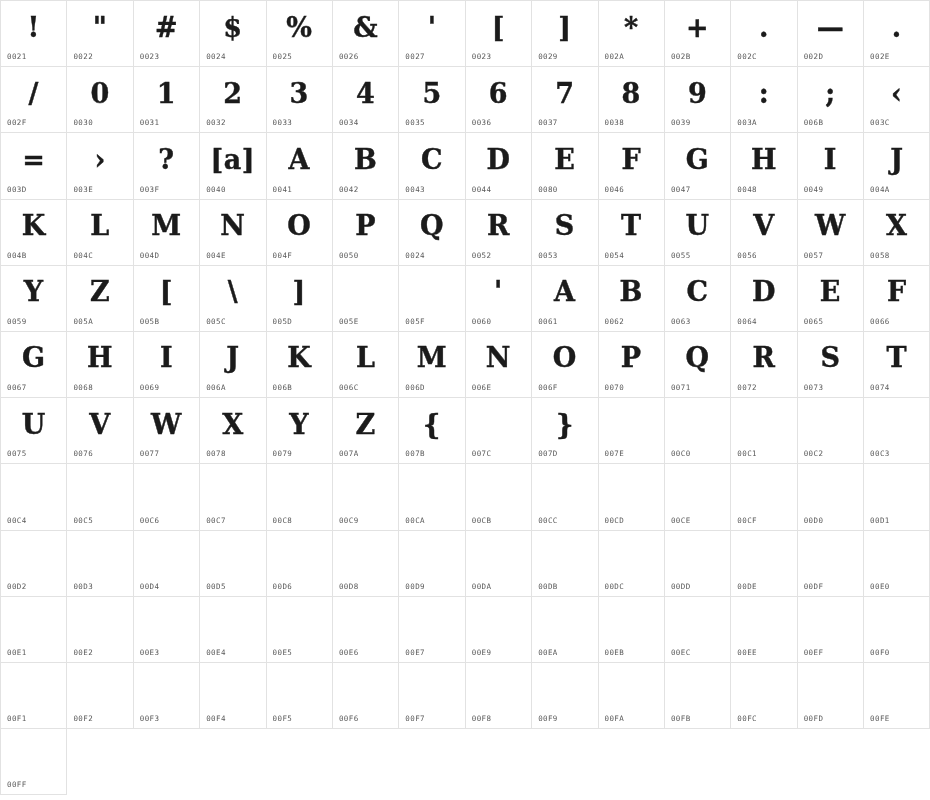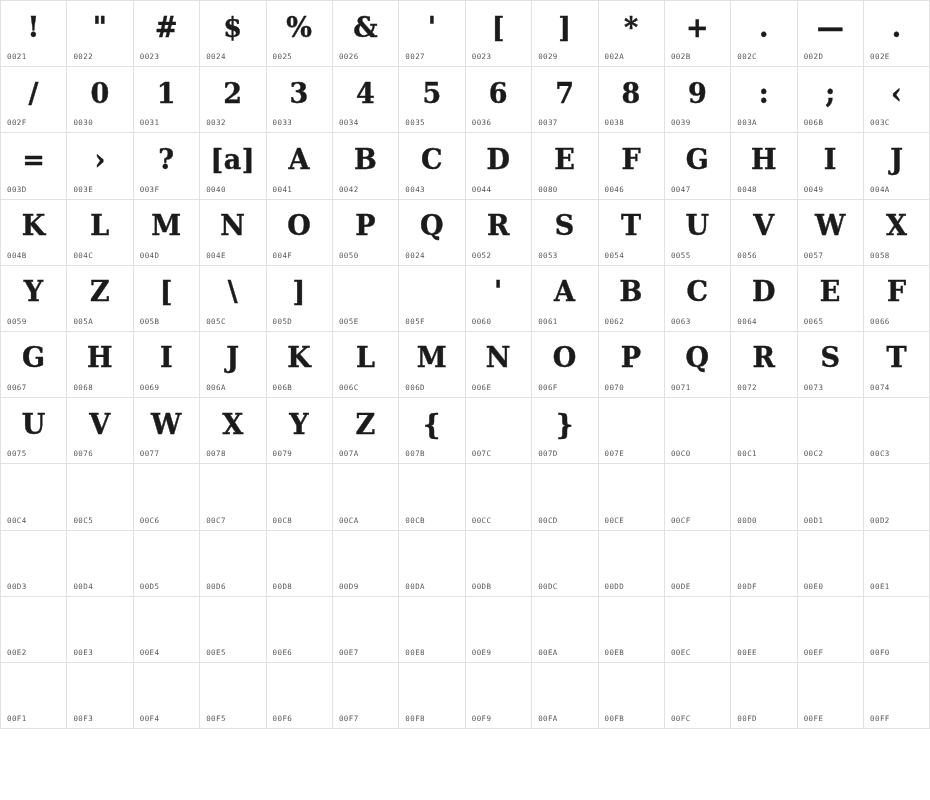--- a/index.html
+++ b/index.html
@@ -455,20 +455,23 @@
     <div class="cell empty">
       <div class="code">00C6</div>
     </div>
     <div class="cell empty">
       <div class="code">00C7</div>
     </div>
     <div class="cell empty">
       <div class="code">00C8</div>
     </div>
     <div class="cell empty">
+      <div class="code">00C9</div>
+    </div>
+    <div class="cell empty">
       <div class="code">00CA</div>
     </div>
     <div class="cell empty">
       <div class="code">00CB</div>
     </div>
     <div class="cell empty">
       <div class="code">00CC</div>
     </div>
     <div class="cell empty">
       <div class="code">00CD</div>
@@ -542,23 +545,20 @@
     <div class="cell empty">
       <div class="code">00E5</div>
     </div>
     <div class="cell empty">
       <div class="code">00E6</div>
     </div>
     <div class="cell empty">
       <div class="code">00E7</div>
     </div>
     <div class="cell empty">
-      <div class="code">00E8</div>
-    </div>
-    <div class="cell empty">
       <div class="code">00E9</div>
     </div>
     <div class="cell empty">
       <div class="code">00EA</div>
     </div>
     <div class="cell empty">
       <div class="code">00EB</div>
     </div>
     <div class="cell empty">
       <div class="code">00EC</div>
@@ -567,20 +567,23 @@
       <div class="code">00EE</div>
     </div>
     <div class="cell empty">
       <div class="code">00EF</div>
     </div>
     <div class="cell empty">
       <div class="code">00F0</div>
     </div>
     <div class="cell empty">
       <div class="code">00F1</div>
+    </div>
+    <div class="cell empty">
+      <div class="code">00F2</div>
     </div>
     <div class="cell empty">
       <div class="code">00F3</div>
     </div>
     <div class="cell empty">
       <div class="code">00F4</div>
     </div>
     <div class="cell empty">
       <div class="code">00F5</div>
     </div>

